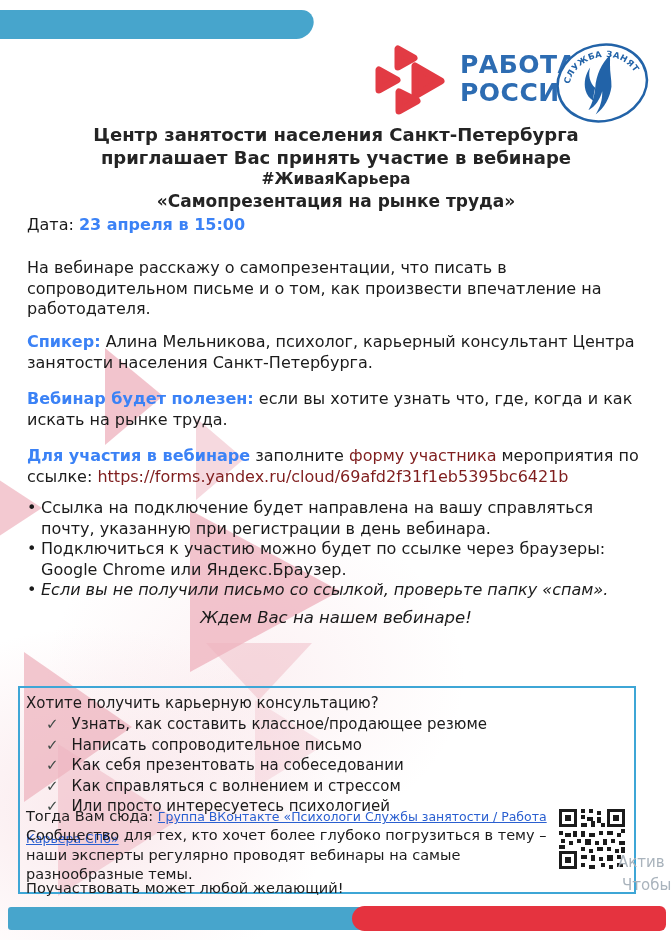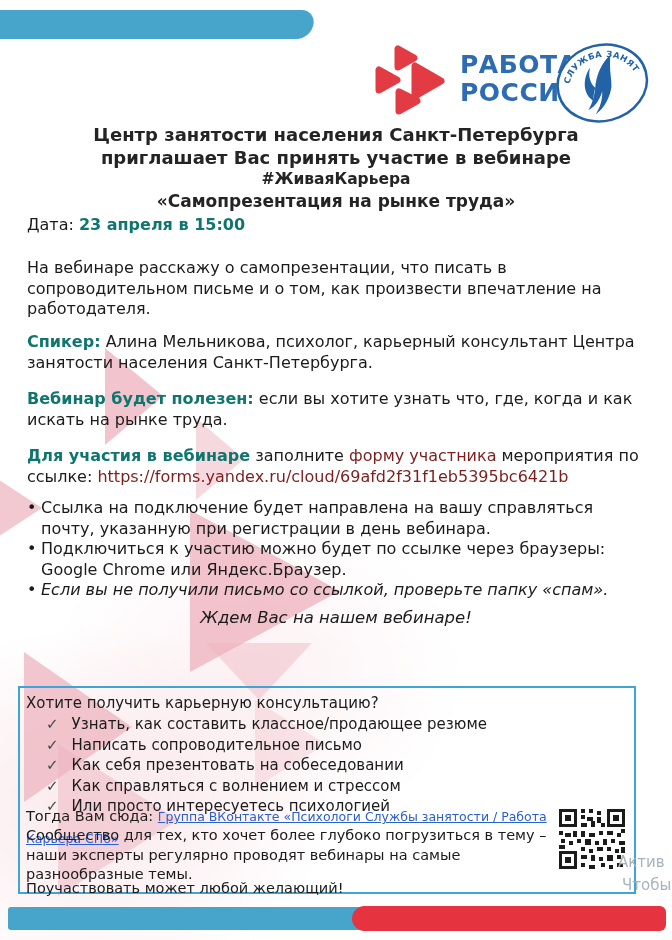--- a/index.html
+++ b/index.html
@@ -76,21 +76,21 @@
   .desc { position:absolute; left:6px; top:138px; width:540px; font-size:14.5px; line-height:19.5px; }
   .desc2 { position:absolute; left:6px; top:177px; width:540px; font-size:14.5px;margin-top:13px; }
   .qr { position:absolute; right:7px; top:119px; }
 
   
   .os-wm { left:622px; z-index:4; color:#a9b3bc; font-size:15px; white-space:nowrap;
            font-family:"DejaVu Sans","Liberation Sans",sans-serif; }
   .os-wm1 { top:853px; left:618px; }
   .os-wm2 { top:876px; }
 
-  b { color:#0f766e; }
+  b { color:#3b82f6; }
   .it { font-style:italic; }
 </style>
 </head>
 <body>
 
 <div class="abs wash"></div>
 
 <svg class="abs wm-svg" width="672" height="940" viewBox="0 0 672 940">
   <g fill="#eeb4bf">
     <polygon points="105,348 105,445 163,396" opacity="0.78"></polygon>

